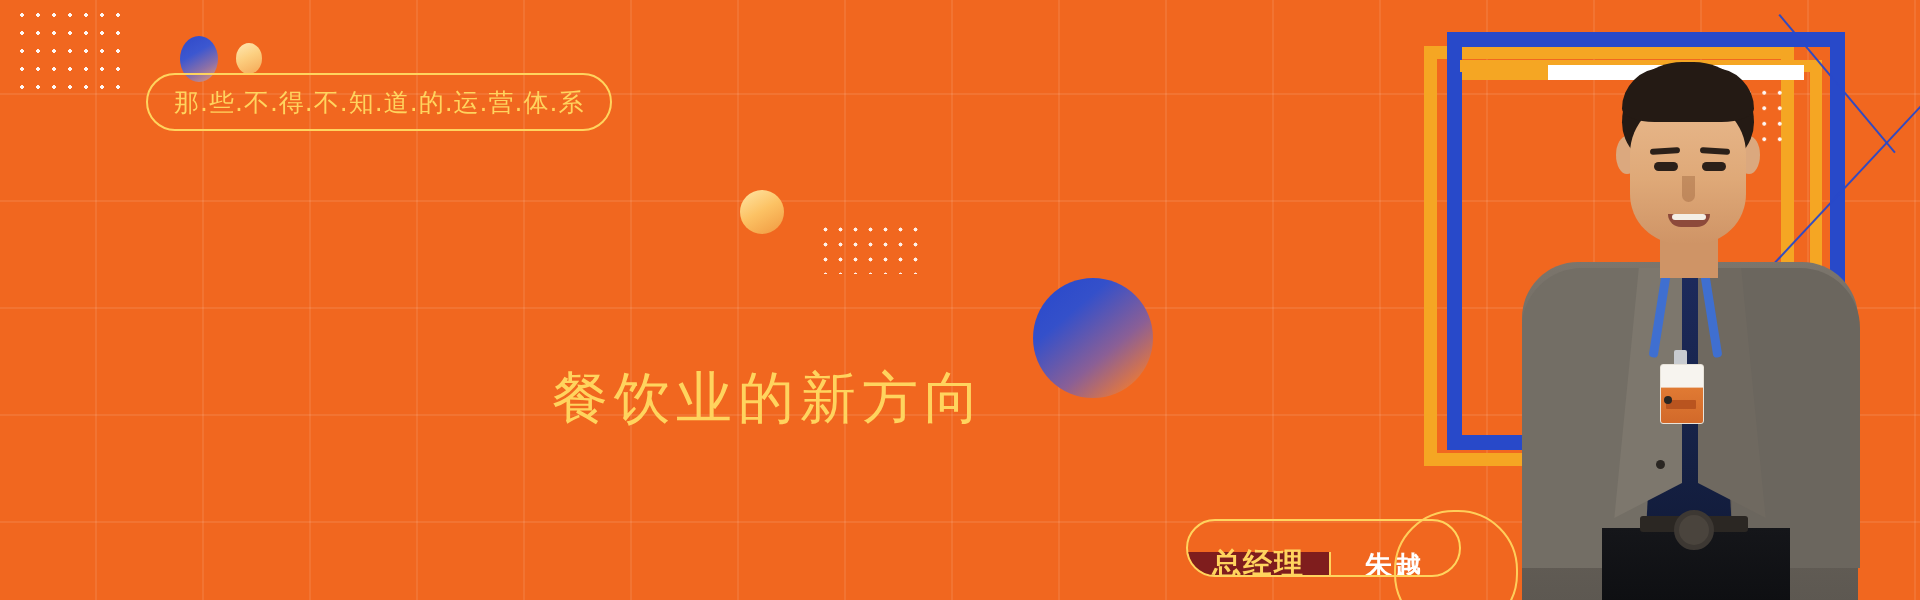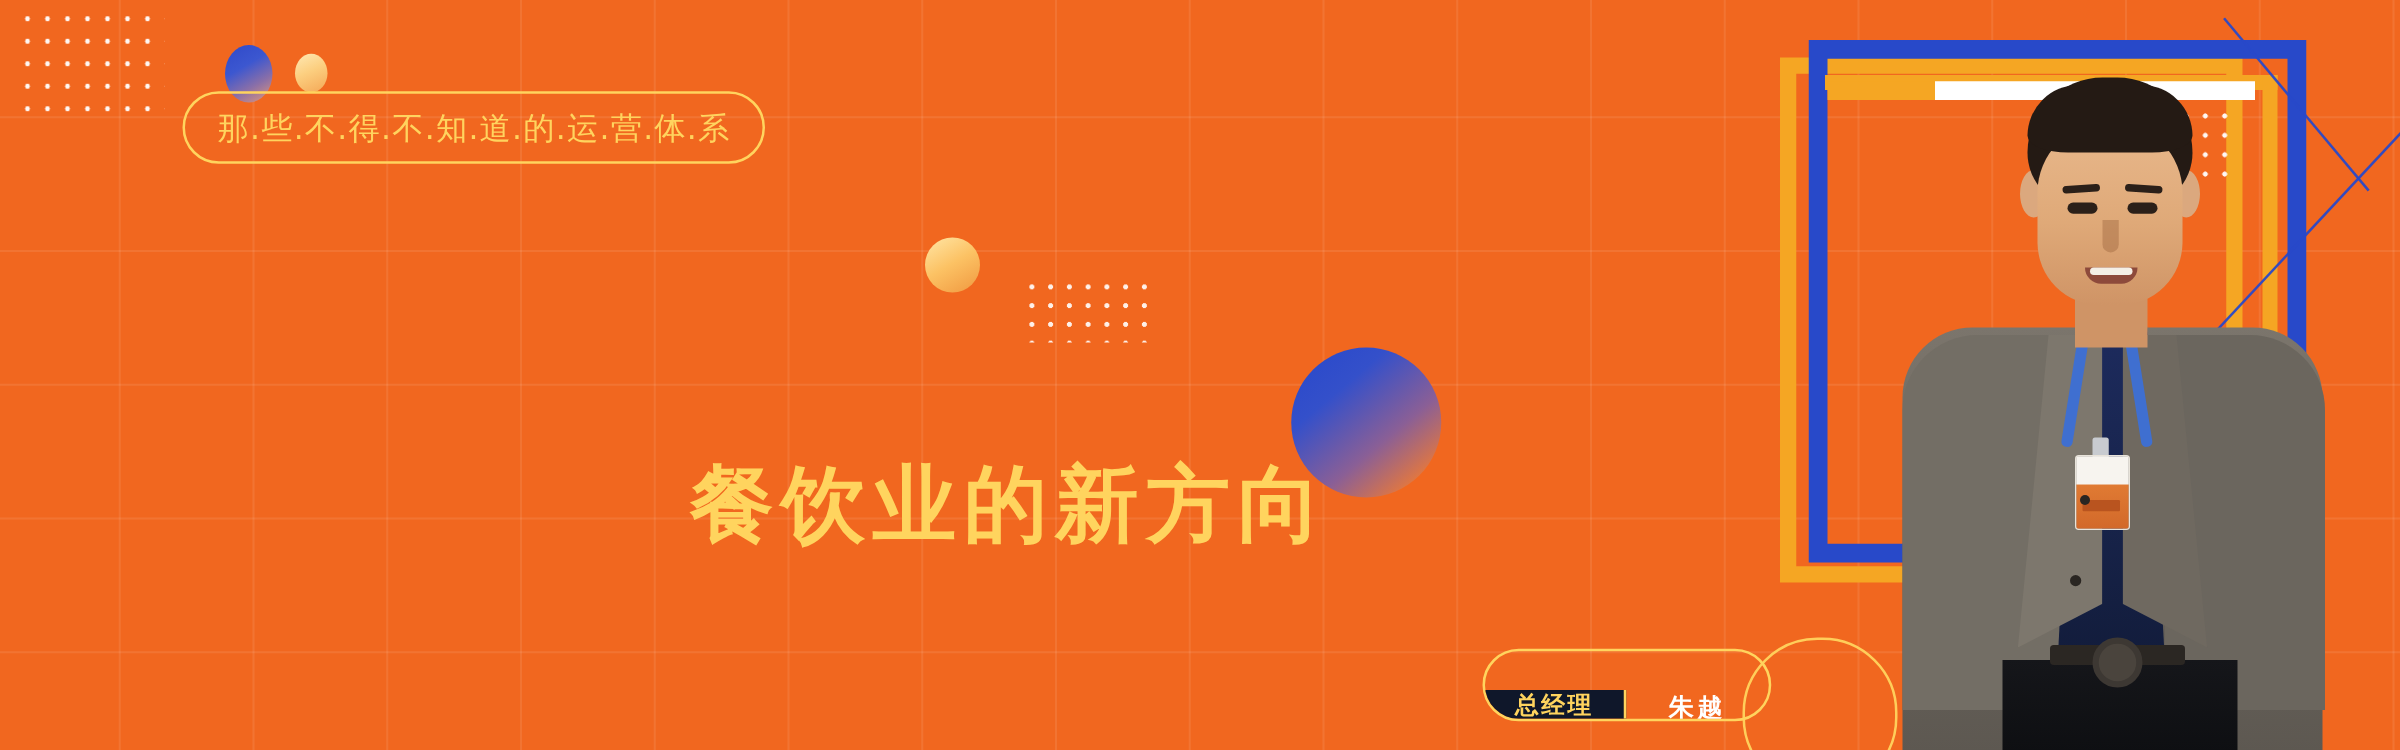--- a/index.html
+++ b/index.html
@@ -85,46 +85,46 @@
   .headline{
     position:absolute;left:112px;top:180px;
     font-size:122px;font-weight:700;line-height:1;
     letter-spacing:12px;white-space:nowrap;
     color:#fdeee1;
     font-family:"DejaVu Sans","Liberation Sans",sans-serif;
     text-shadow:3px 3px 0 rgba(0,0,0,.045);
   }
   .subhead{
     position:absolute;left:552px;top:370px;
-    font-size:67px;font-weight:700;line-height:1;
+    font-size:56px;font-weight:400;line-height:1;
     letter-spacing:6px;white-space:nowrap;
     color:#ffd45e;
     font-family:"DejaVu Sans","Liberation Sans",sans-serif;
   }
 
   
   .badge{
     position:absolute;left:1186px;top:519px;
     height:58px;
     border:2px solid #ffd45e;border-radius:29px;
     display:flex;align-items:stretch;overflow:hidden;
     box-sizing:border-box;
   }
   .badge-role{
-    background:#0f172a;color:#ffd45e;
+    background:#7f1d1d;color:#ffd45e;
     display:flex;align-items:center;justify-content:center;
-    padding:0 24px;font-size:19px;font-weight:700;letter-spacing:2px;
+    padding:0 24px;font-size:29px;font-weight:700;letter-spacing:2px;
     font-family:"DejaVu Sans","Liberation Sans",sans-serif;
     border-right:2px solid #ffd45e;
     margin-top:31px;
   }
   .badge-name{
     color:#ffffff;
     display:flex;align-items:center;justify-content:center;
-    padding:0 34px;font-size:20px;font-weight:700;letter-spacing:3px;
+    padding:0 34px;font-size:27px;font-weight:700;letter-spacing:3px;
     font-family:"DejaVu Sans","Liberation Sans",sans-serif;
     margin-top:36px;
   }
 
   
   .frame{position:absolute;}
   
   .frame-orange{
     left:1424px;top:46px;width:370px;height:420px;
     border:13px solid #f5a623;

